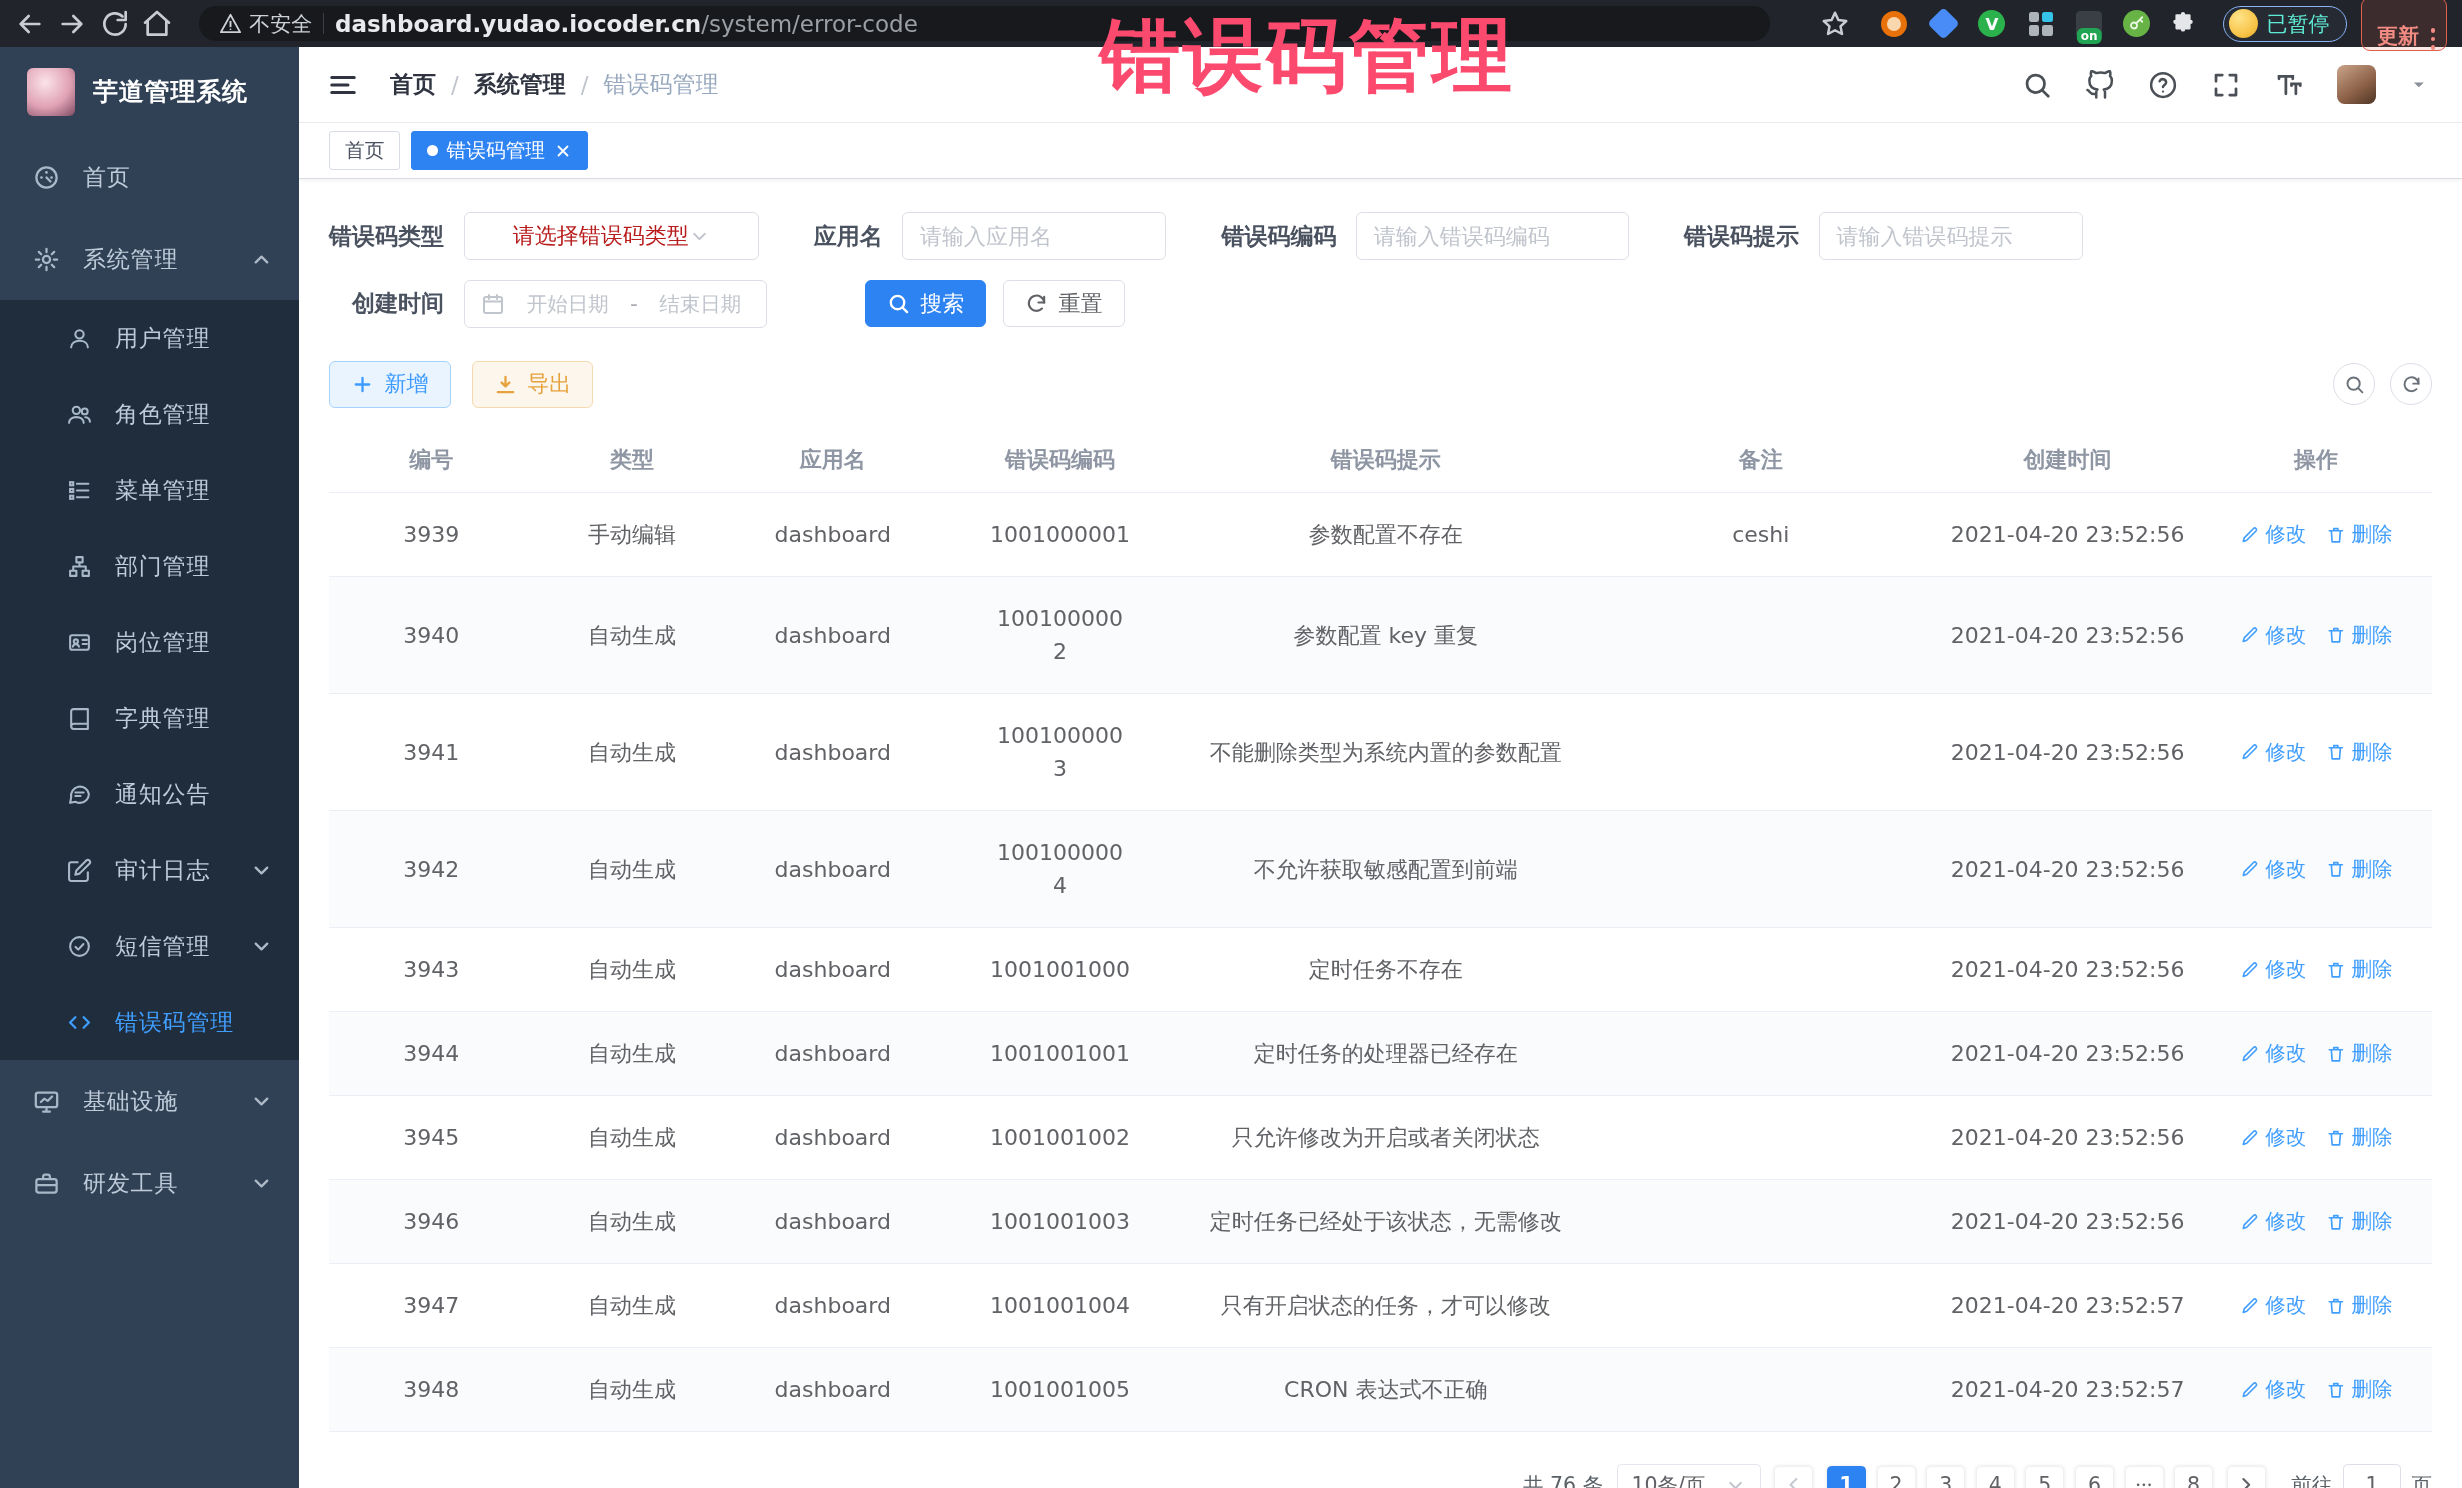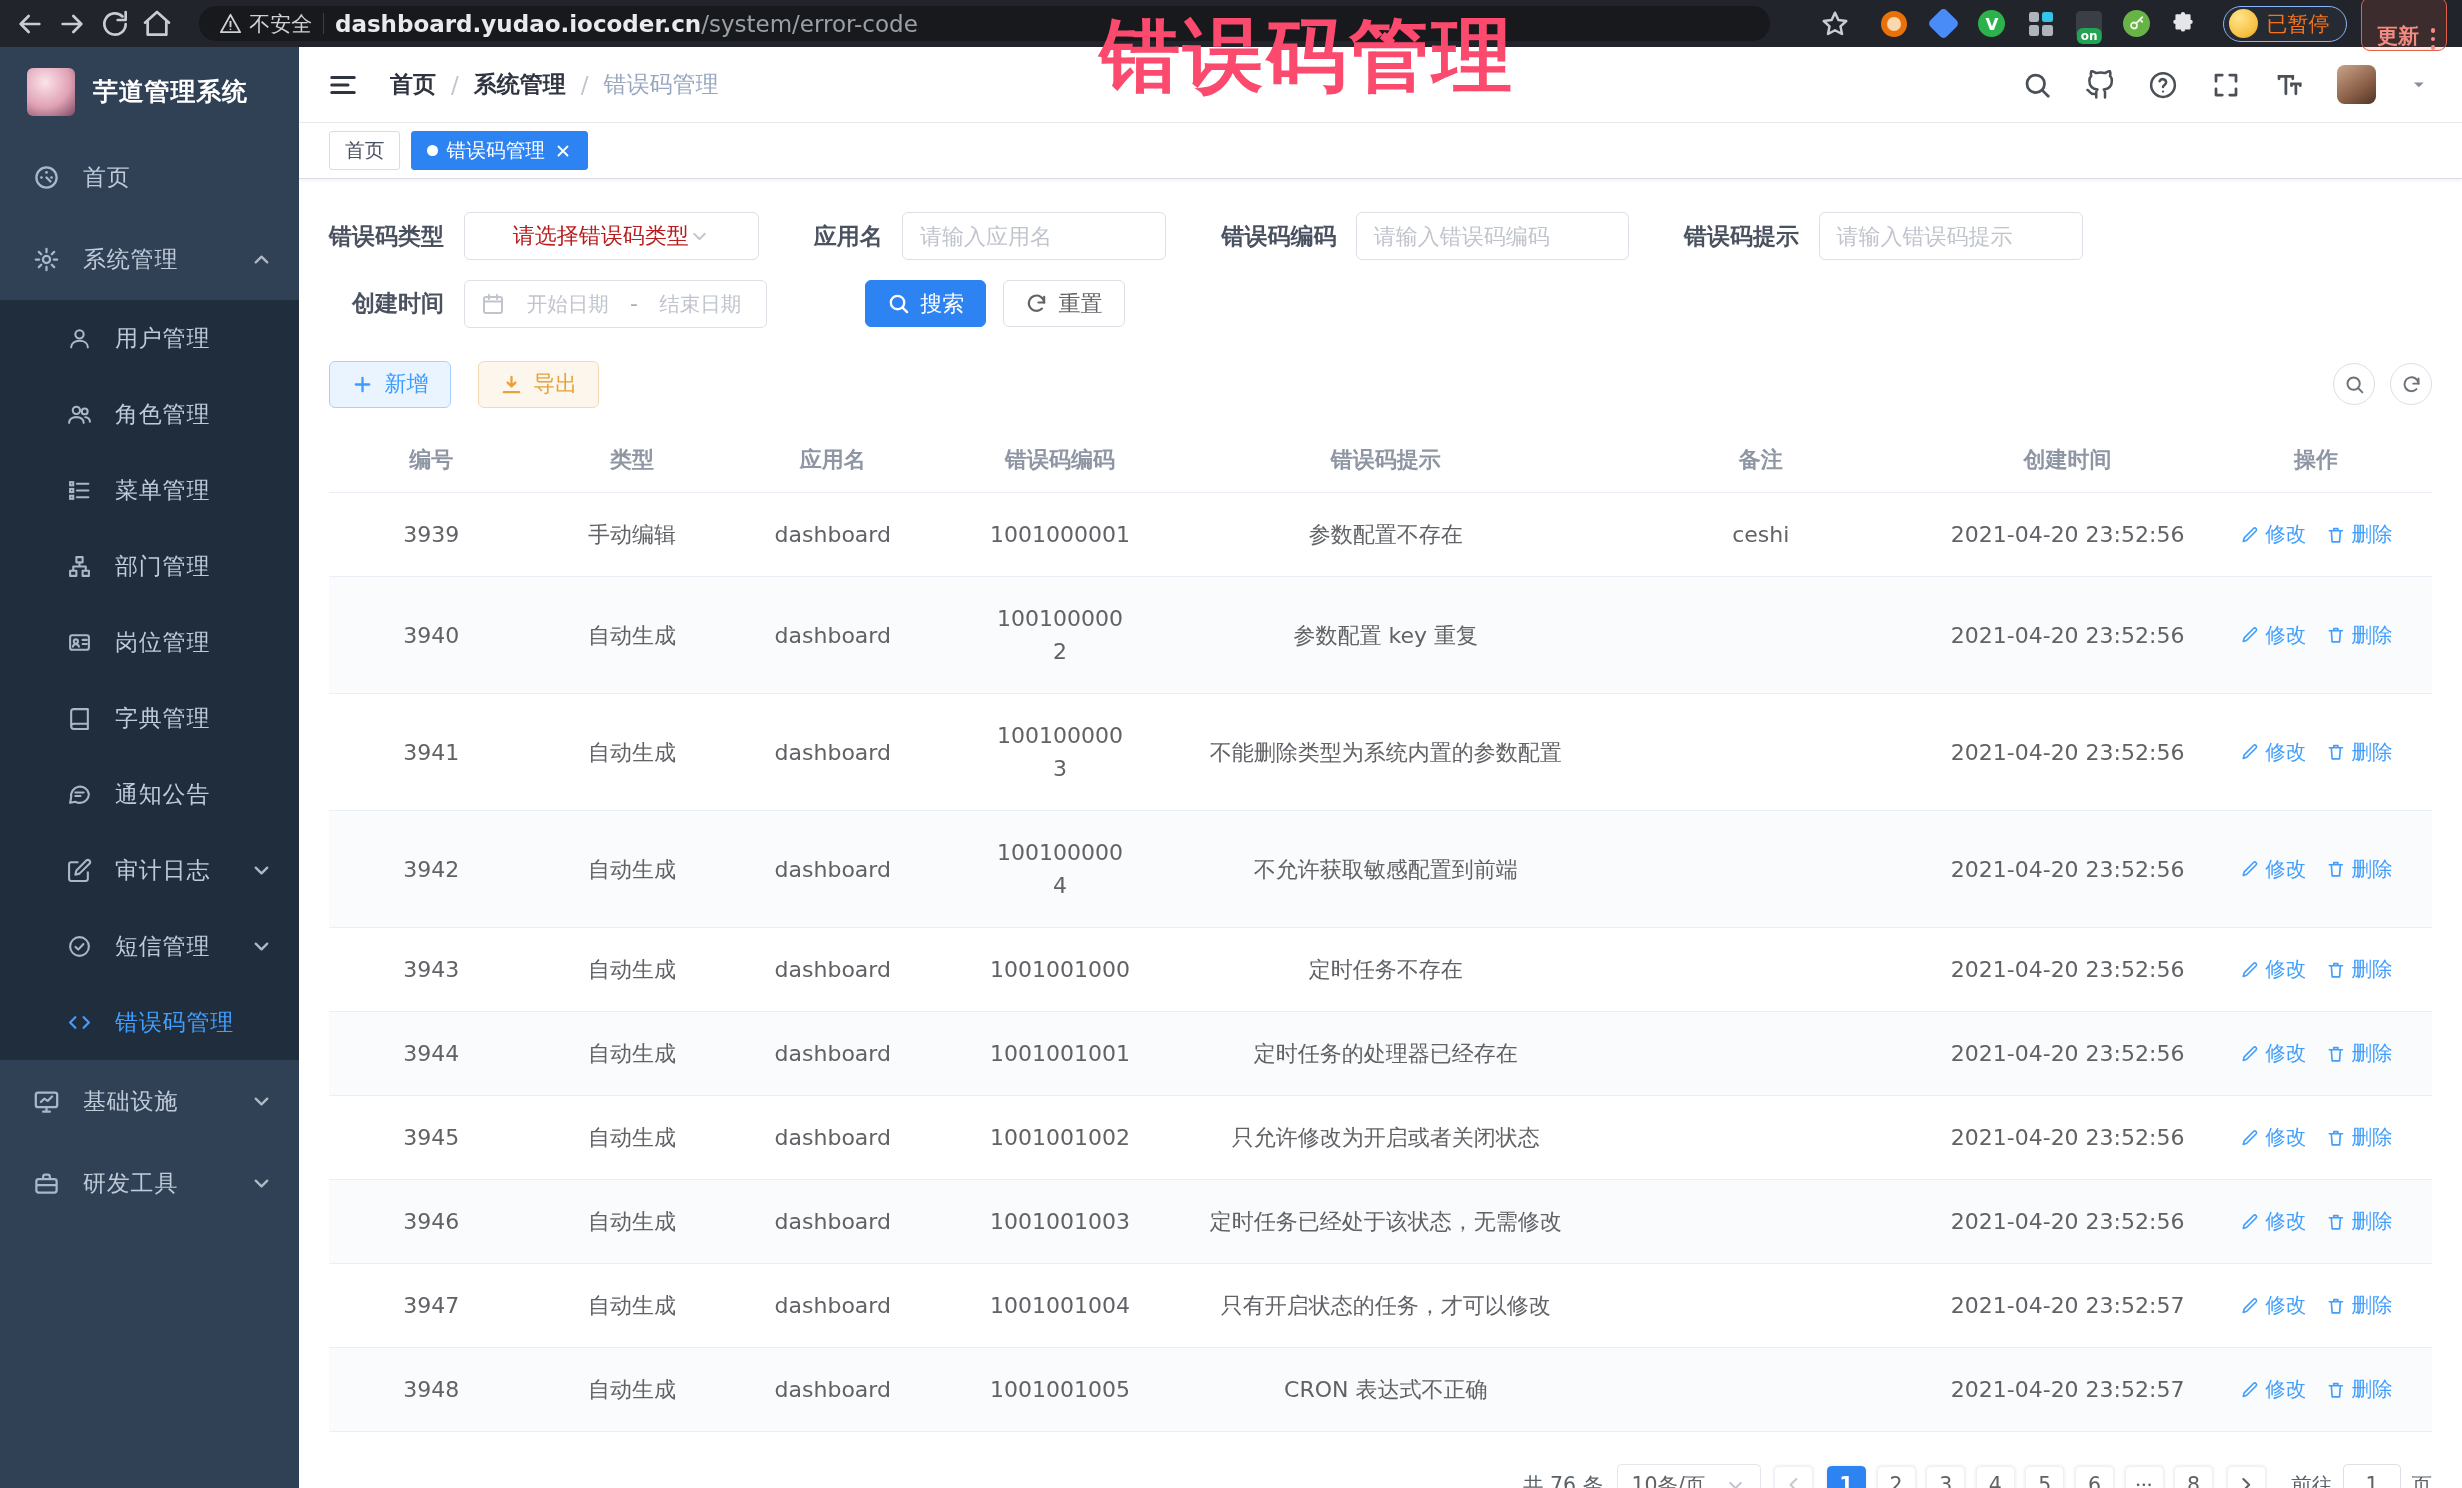--- a/index.html
+++ b/index.html
@@ -25,21 +25,21 @@
   .ext-grid{width:24px;height:24px;display:grid;grid-template-columns:1fr 1fr;gap:3px}
   .ext-grid i{background:#aeb4bb;border-radius:2.3px}
   .ext-grid i:nth-child(2){background:#35c3e8}
   .ext-dark{width:26px;height:26px;background:#3a3f46;border-radius:4.5px;position:relative}
   .ext-badge{position:absolute;left:50%;transform:translateX(-50%);bottom:-6px;background:#21a453;color:#fff;font-size:12px;font-weight:700;padding:0.8px 3.8px;border-radius:6px;line-height:1.2}
   .ext-key{width:27px;height:27px;border-radius:50%;background:#67b346;color:#e9f6e2}
   .ext-key .icon{width:18px;height:18px;margin:4.5px}
   .ext-puzzle{width:26px;height:26px;color:#e4e6e9}
   .profile-pill{margin-left:27px;height:36px;border:1.5px solid #8ab4f8;border-radius:18px;display:flex;align-items:center;gap:9px;padding:0 16.7px 0 4.5px;background:#262b33}
   .profile-avatar{width:29px;height:29px;border-radius:50%;background:radial-gradient(circle at 35% 30%,#ffe48a,#f7c244 65%,#d79a1e)}
-  .profile-pill span{color:#f97316;font-size:21px}
+  .profile-pill span{color:#5eead4;font-size:21px}
   .update-pill{margin-left:13.6px;height:54px;border:1.5px solid #e0604a;border-radius:9px;display:flex;align-items:flex-end;gap:12px;padding:0 10.6px 0 15px;background:rgba(224,96,74,.14)}
   .update-pill span{color:#f28b82;font-size:21px;font-weight:600}
   .kebab{display:flex;flex-direction:column;gap:3.8px}
   .kebab i{width:4.5px;height:4.5px;border-radius:50%;background:#f28b82}
 
   
   .app{position:absolute;top:47px;left:0;right:0;bottom:0;display:flex}
   .sidebar{width:299px;background:#304156;color:#bfcbd9;flex:none;display:flex;flex-direction:column}
   .logo-row{height:89px;display:flex;align-items:center;gap:18px;padding-left:27px;flex:none}
   .logo-img{width:48px;height:48px;border-radius:6px;background:radial-gradient(circle at 38% 30%,#fbe3ea,#e0a2b5 55%,#7e4a62)}
@@ -90,21 +90,21 @@
   .sel-chev{width:21px;height:21px;color:#c0c4cc}
 
   .btn{height:47px;border-radius:6px;display:inline-flex;align-items:center;gap:10.6px;padding:0 21px;font-size:22px;border:1.5px solid transparent;cursor:pointer;font-family:inherit}
   .btn .b-ico{width:23px;height:23px}
   .btn-primary{background:#2e83f3;border-color:#2e83f3;color:#fff}
   .btn-plain{background:#fff;border-color:#dcdfe6;color:#606266}
   .btn-add{background:#e9f4ff;border-color:#a6d2ff;color:#3d9bff;margin-left:0}
   .btn-export{background:#fdf6ec;border-color:#f5dab1;color:#e6a23c}
   .search-group{margin-left:43px;display:flex;gap:16.7px}
 
-  .toolbar{display:flex;align-items:center;gap:27px;margin-bottom:21px}
+  .toolbar{display:flex;align-items:center;gap:21px;margin-bottom:21px}
   .tool-circles{margin-left:auto;display:flex;gap:15px}
   .circle-btn{width:42px;height:42px;border-radius:50%;border:1.5px solid #dcdfe6;background:#fff;color:#6b7178;display:flex;align-items:center;justify-content:center}
   .circle-btn .icon{width:21px;height:21px}
 
   
   .table{width:100%}
   .tr{display:grid;grid-template-columns:270fr 260fr 270fr 330fr 530fr 460fr 350fr 306fr;align-items:center;border-bottom:1.5px solid #ebeef5}
   .th{padding:16.7px 7.6px;font-size:22px;font-weight:700;color:#8e95a3;text-align:center}
   .td{padding:25px 7.6px;font-size:22px;color:#606266;text-align:center;line-height:1.5}
   .tr.stripe{background:#fafbfc}

